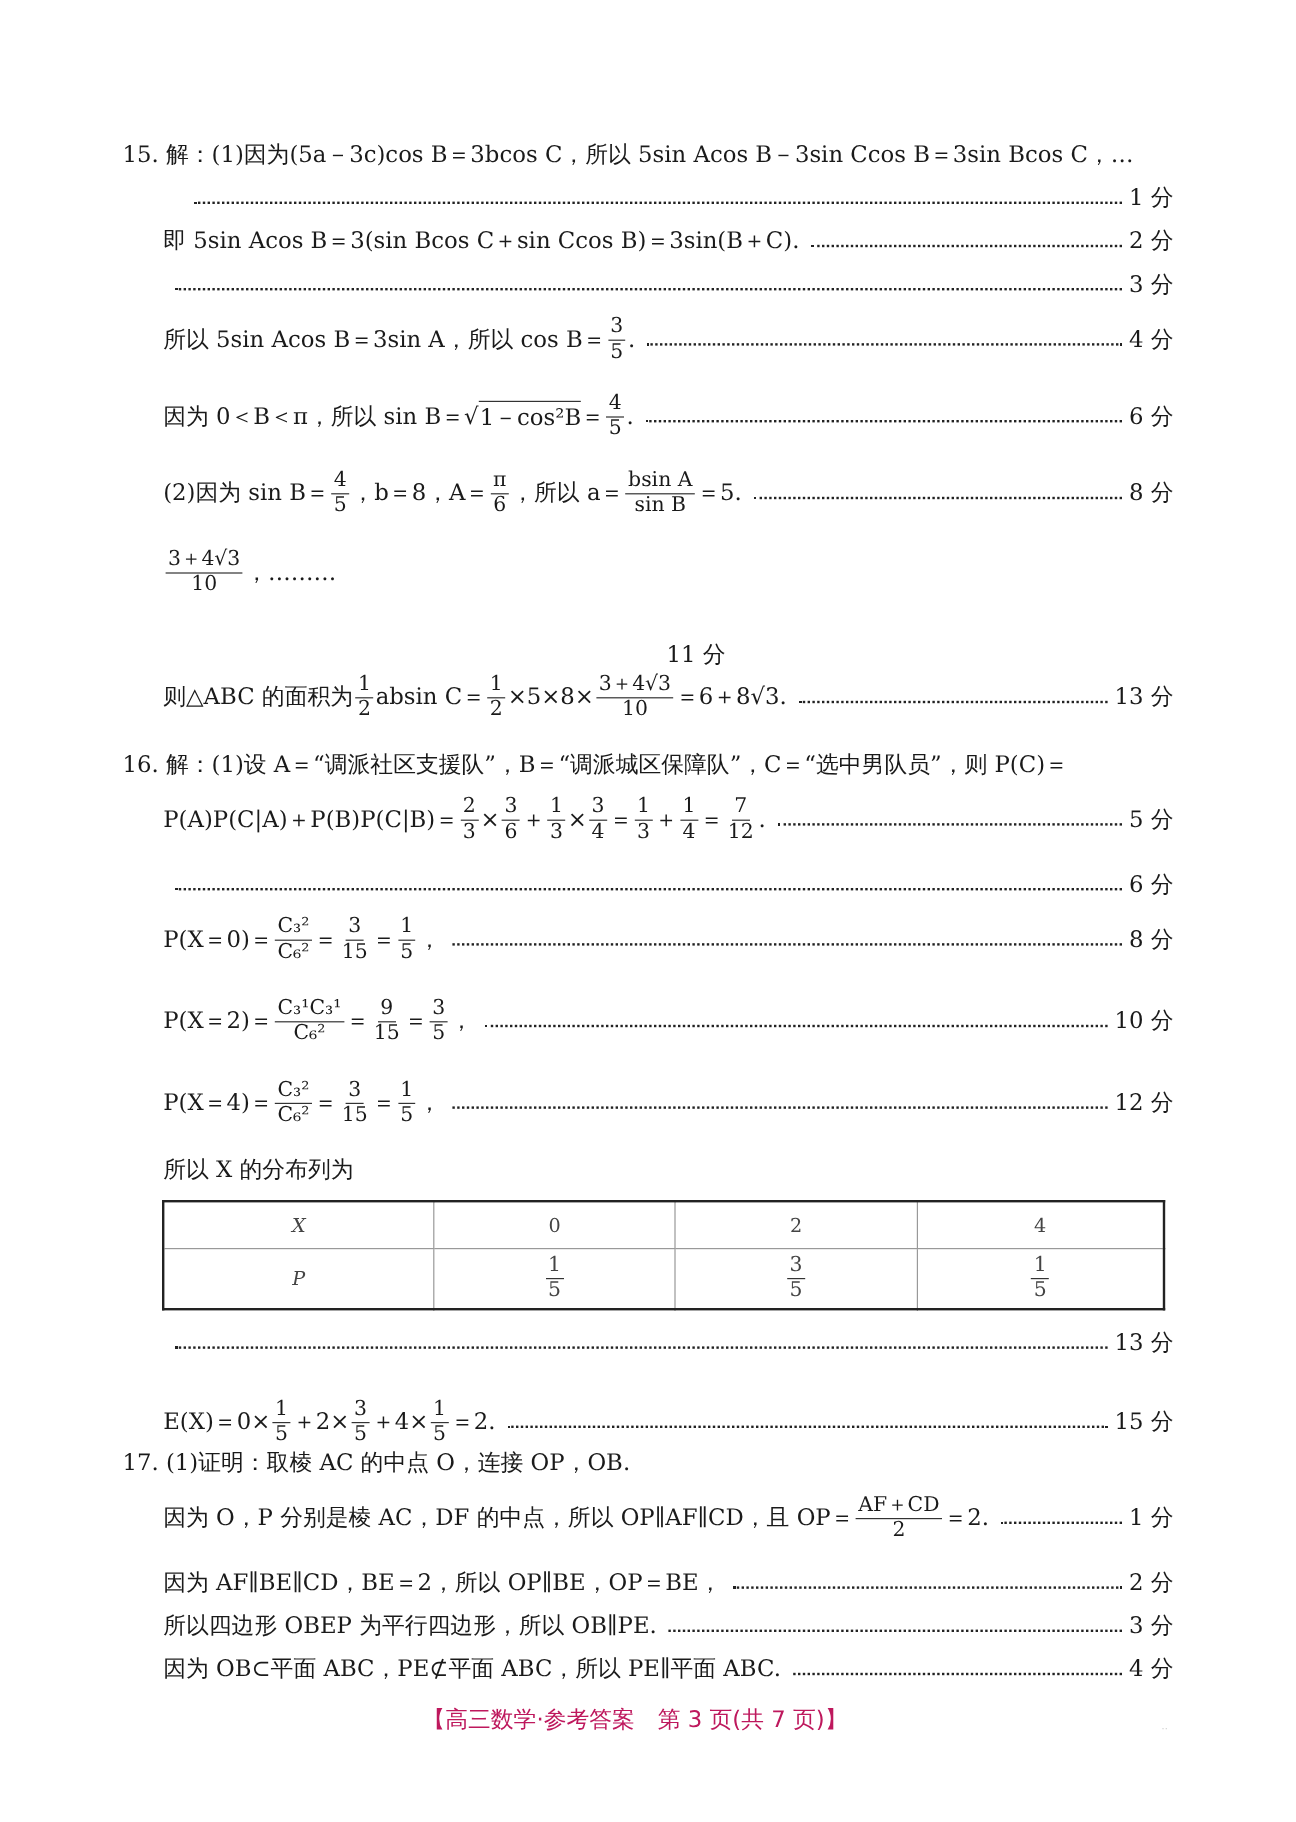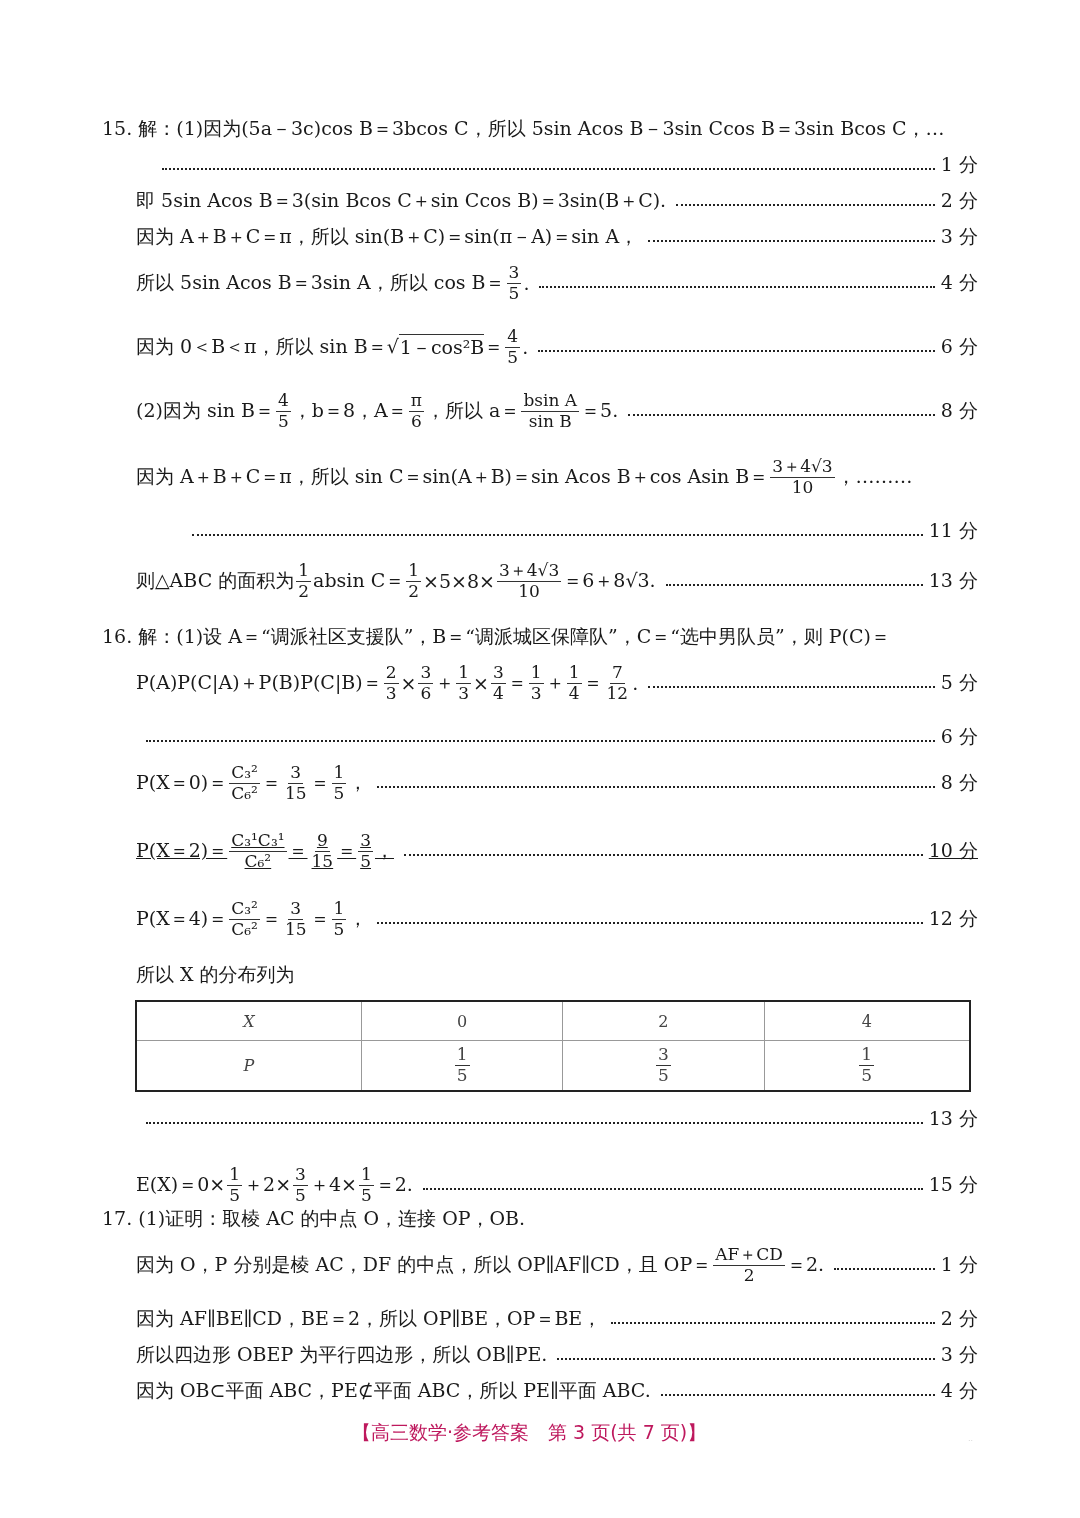--- a/index.html
+++ b/index.html
@@ -54,21 +54,20 @@
 <div class="line" style="left:152px;top:152px;width:826px;">
   <span class="dots"></span>
   <span class="score">1 分</span>
 </div>
 <div class="line" style="left:136px;top:188px;width:842px;">
   <span class="txt">即 5sin Acos B＝3(sin Bcos C＋sin Ccos B)＝3sin(B＋C).</span>
   <span class="dots"></span>
   <span class="score">2 分</span>
 </div>
 <div class="line" style="left:136px;top:224px;width:842px;">
-  <span class="txt">因为 A＋B＋C＝π，所以 sin(B＋C)＝sin(π－A)＝sin A，</span>
   <span class="dots"></span>
   <span class="score">3 分</span>
 </div>
 <div class="line" style="left:136px;top:264px;width:842px;">
   <span class="txt">
     <span>所以 5sin Acos B＝3sin A，所以 cos B＝</span>
     <span class="frac">
         <span class="num">3</span>
         <span class="den">5</span>
       </span>
@@ -108,29 +107,28 @@
         <span class="num">bsin A</span>
         <span class="den">sin B</span>
       </span>
     <span>＝5.</span>
   </span>
   <span class="dots"></span>
   <span class="score">8 分</span>
 </div>
 <div class="line" style="left:136px;top:458px;width:842px;">
   <span class="txt">
-    <span>因为 A＋B＋C＝π，所以 sin C＝sin(A＋B)＝sin Acos B＋cos Asin B＝</span>
     <span class="frac">
         <span class="num">3＋4√3</span>
         <span class="den">10</span>
       </span>
     <span>，………</span>
   </span>
 </div>
-<div class="line" style="left:182px;top:518px;width:796px;">
+<div class="line" style="left:182px;top:531px;width:796px;flex-direction:column;">
   <span class="dots"></span>
   <span class="score">11 分</span>
 </div>
 <div class="line" style="left:136px;top:562px;width:842px;">
   <span class="txt">
     <span>则△ABC 的面积为</span>
     <span class="frac">
         <span class="num">1</span>
         <span class="den">2</span>
       </span>
@@ -211,21 +209,21 @@
         <span class="den">15</span>
       </span>＝
     <span class="frac">
         <span class="num">1</span>
         <span class="den">5</span>
       </span>，
   </span>
   <span class="dots"></span>
   <span class="score">8 分</span>
 </div>
-<div class="line" style="left:136px;top:832px;width:842px;text-decoration:underline;">
+<div class="line" style="left:136px;top:832px;width:842px;">
   <span class="txt">
     <span>P(X＝2)＝</span>
     <span class="frac">
         <span class="num">C₃¹C₃¹</span>
         <span class="den">C₆²</span>
       </span>＝
     <span class="frac">
         <span class="num">9</span>
         <span class="den">15</span>
       </span>＝

